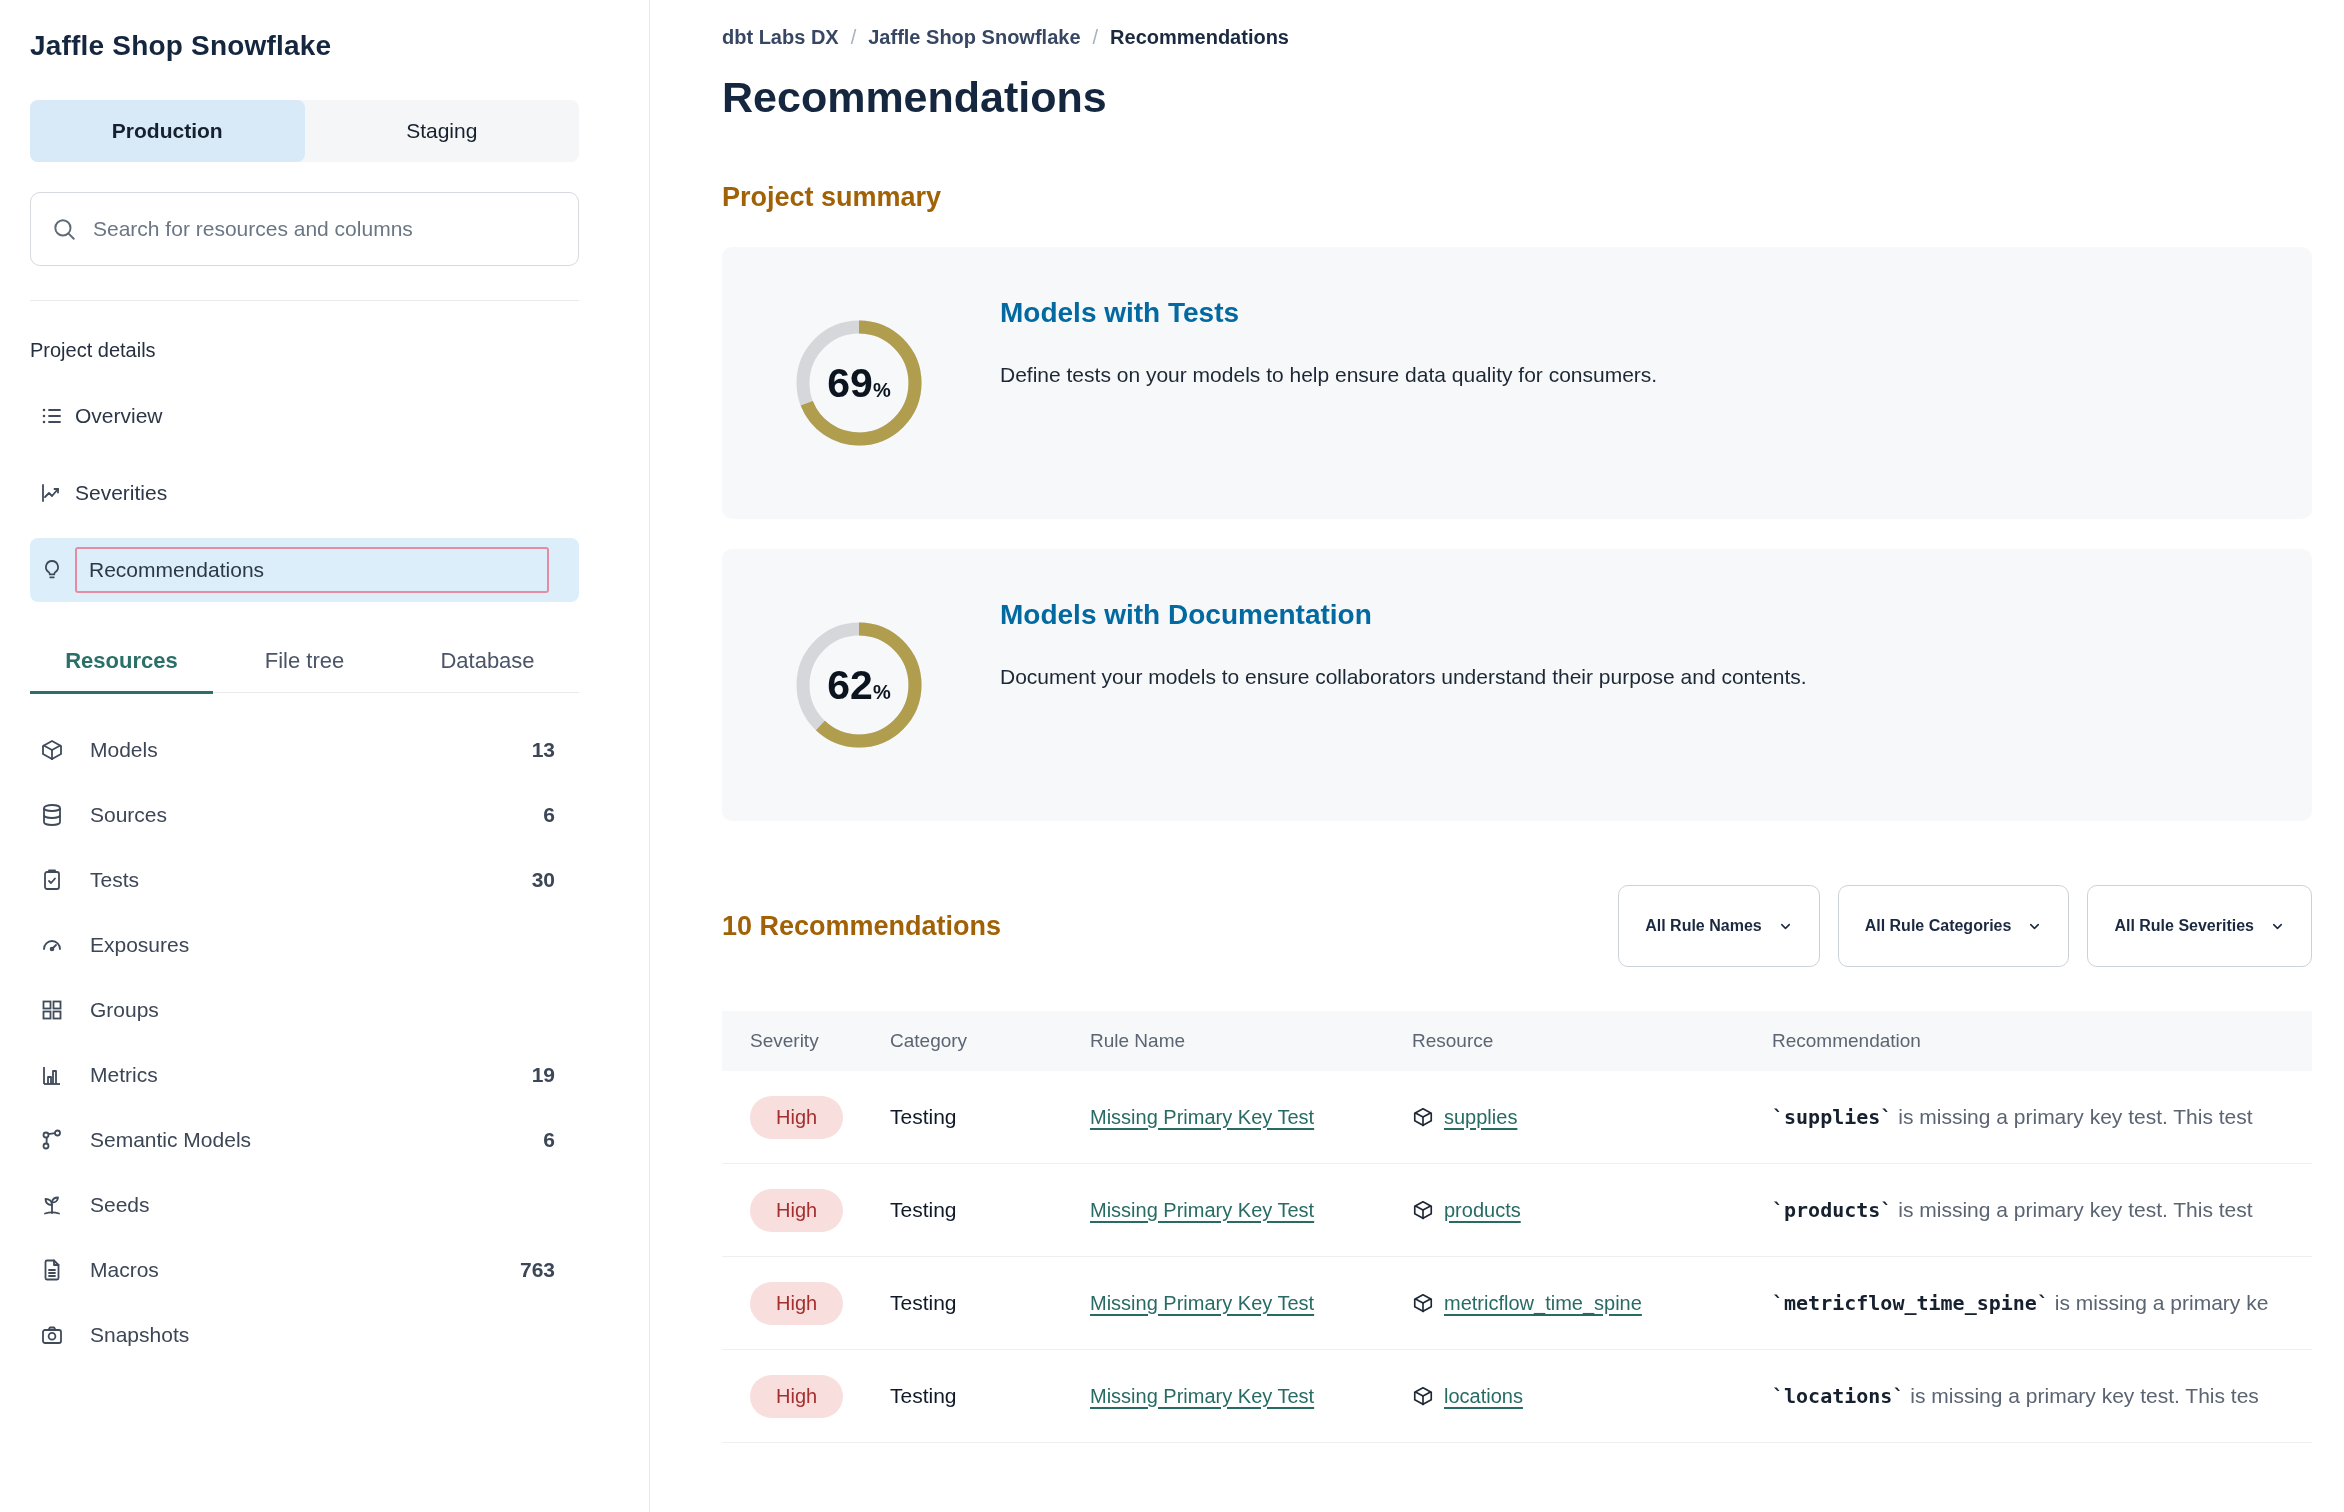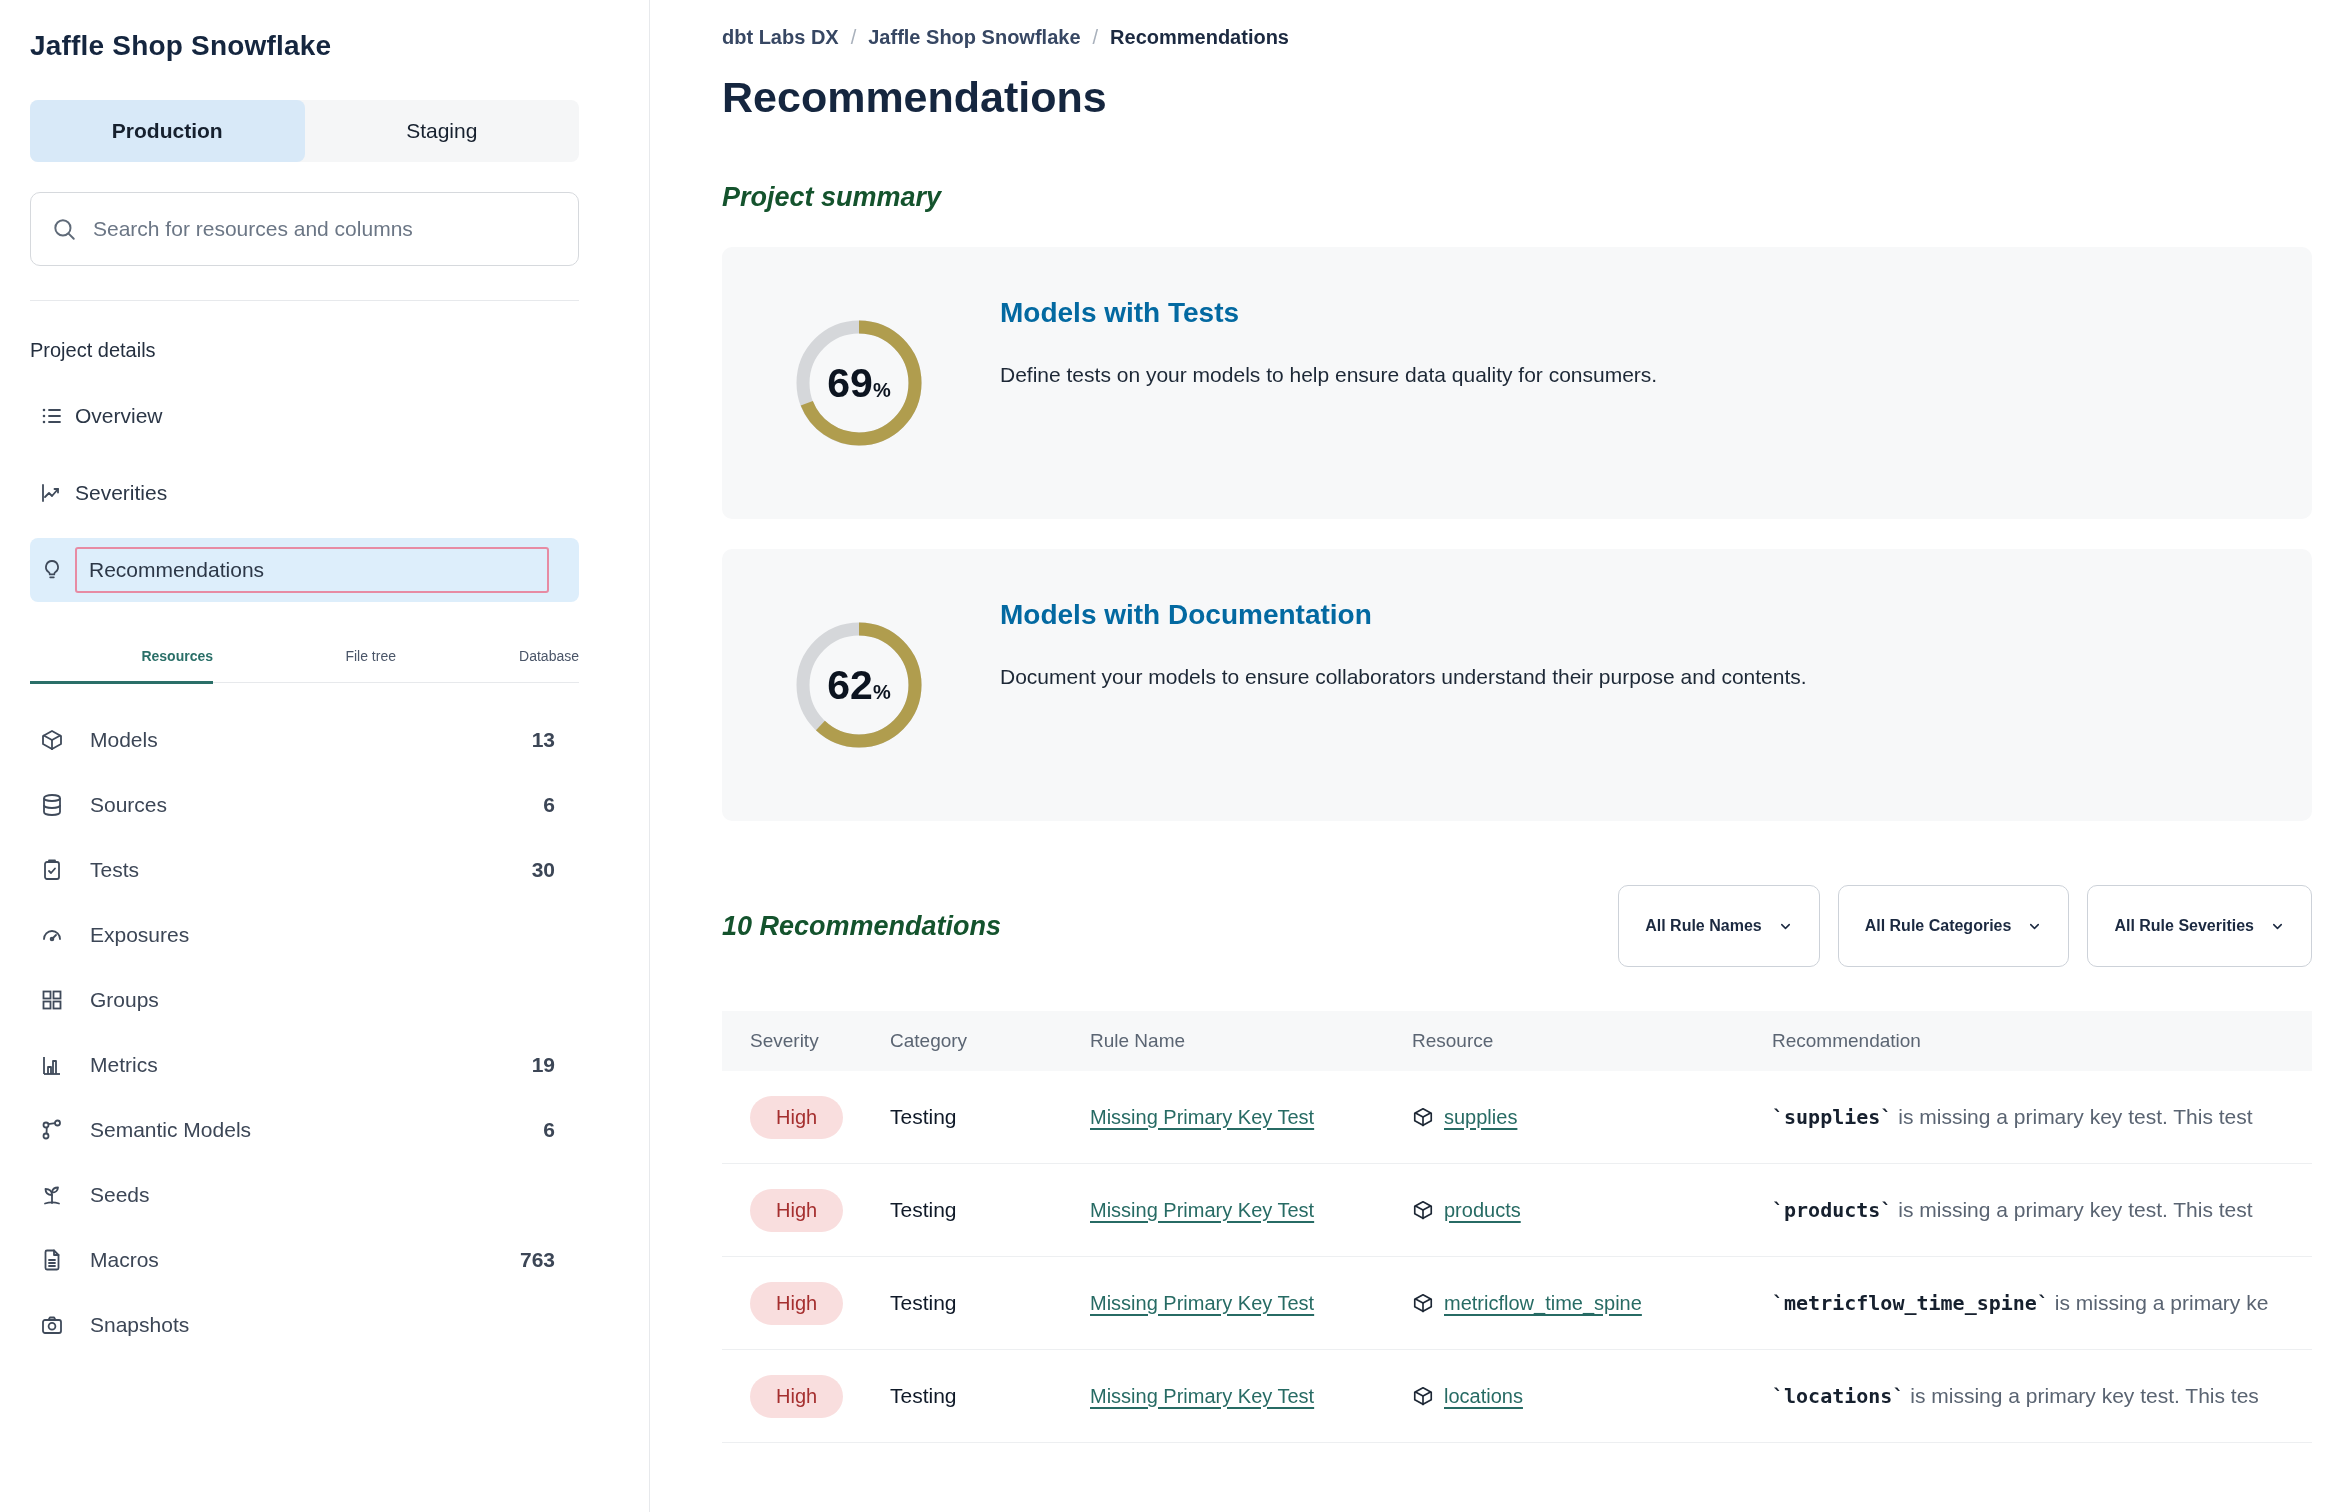--- a/index.html
+++ b/index.html
@@ -49,21 +49,21 @@
     font-size:21px; color:#2c3747;
   }
   .nav-item.selected { background:#ddeefb; padding-right:0; }
   .nav-label-box { flex:1; margin-right:30px; }
   .nav-item.selected .nav-label-box {
     border:2px solid #e78ba3; border-radius:3px; padding:9px 12px;
   }
 
   .view-tabs { margin-top:34px; display:flex; border-bottom:1px solid #e7e9ec; }
   .view-tab {
-    flex:1; text-align:right; font-size:14px; color:#4a5568;
+    flex:1; text-align:center; font-size:22px; color:#4a5568;
     padding:12px 0 18px 0; cursor:pointer; position:relative;
   }
   .view-tab.active { color:#2a6f68; font-weight:700; }
   .view-tab.active::after {
     content:""; position:absolute; left:0; right:0; bottom:-2px; height:3px; background:#2a6f68;
   }
 
   .res-list { margin-top:24px; }
   .res-item {
     height:65px; display:flex; align-items:center; gap:26px;
@@ -77,21 +77,21 @@
   
   .main { flex:1; padding:26px 32px 4px 72px; min-width:0; }
 
   .breadcrumb { display:flex; align-items:center; gap:12px; font-size:20px; font-weight:700; }
   .crumb { color:#374763; cursor:pointer; }
   .crumb.current { color:#1b2940; cursor:default; }
   .crumb-sep { color:#a9b1bc; font-weight:400; }
 
   .page-title { margin-top:24px; font-size:43px; font-weight:600; color:#15263f; }
 
-  .section-heading { font-size:27px; font-weight:600; color:#14532d;font-style:italic; }
+  .section-heading { font-size:27px; font-weight:600; color:#a16207; }
   .summary-heading { margin-top:60px; }
 
   .summary-card {
     margin-top:34px; height:272px; background:#f7f8f9; border-radius:10px;
     display:flex; align-items:center; gap:76px; padding-left:72px;
   }
   .summary-card + .summary-card { margin-top:30px; }
   .donut-wrap { position:relative; width:130px; height:130px; align-self:center; }
   .donut-wrap svg { display:block; }
   .donut-center {

